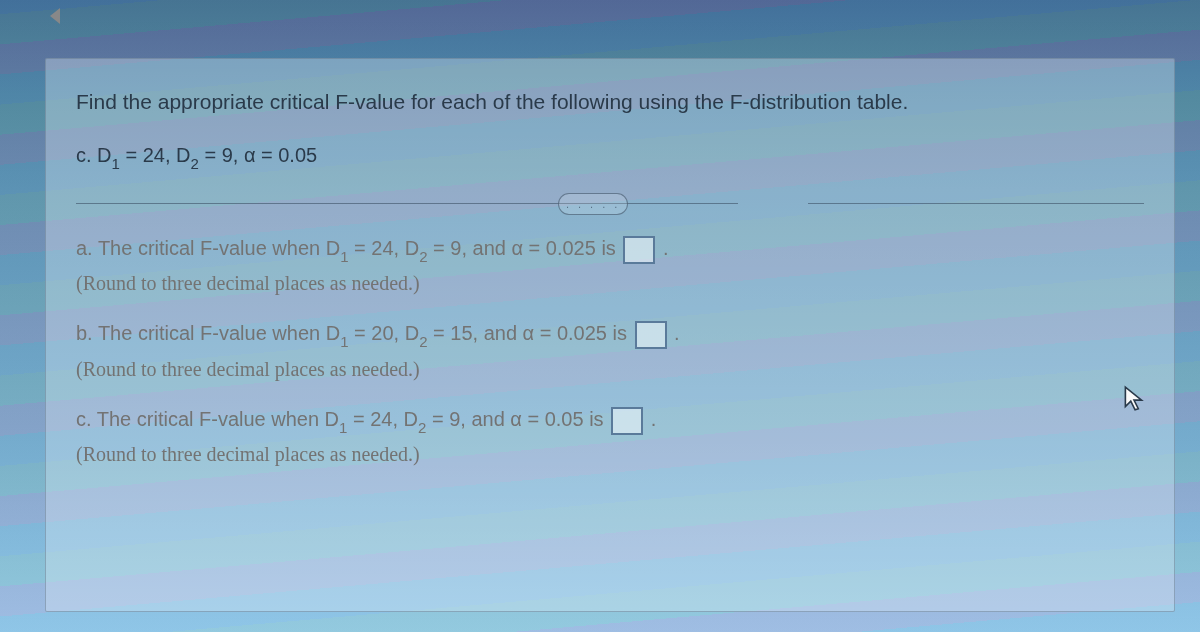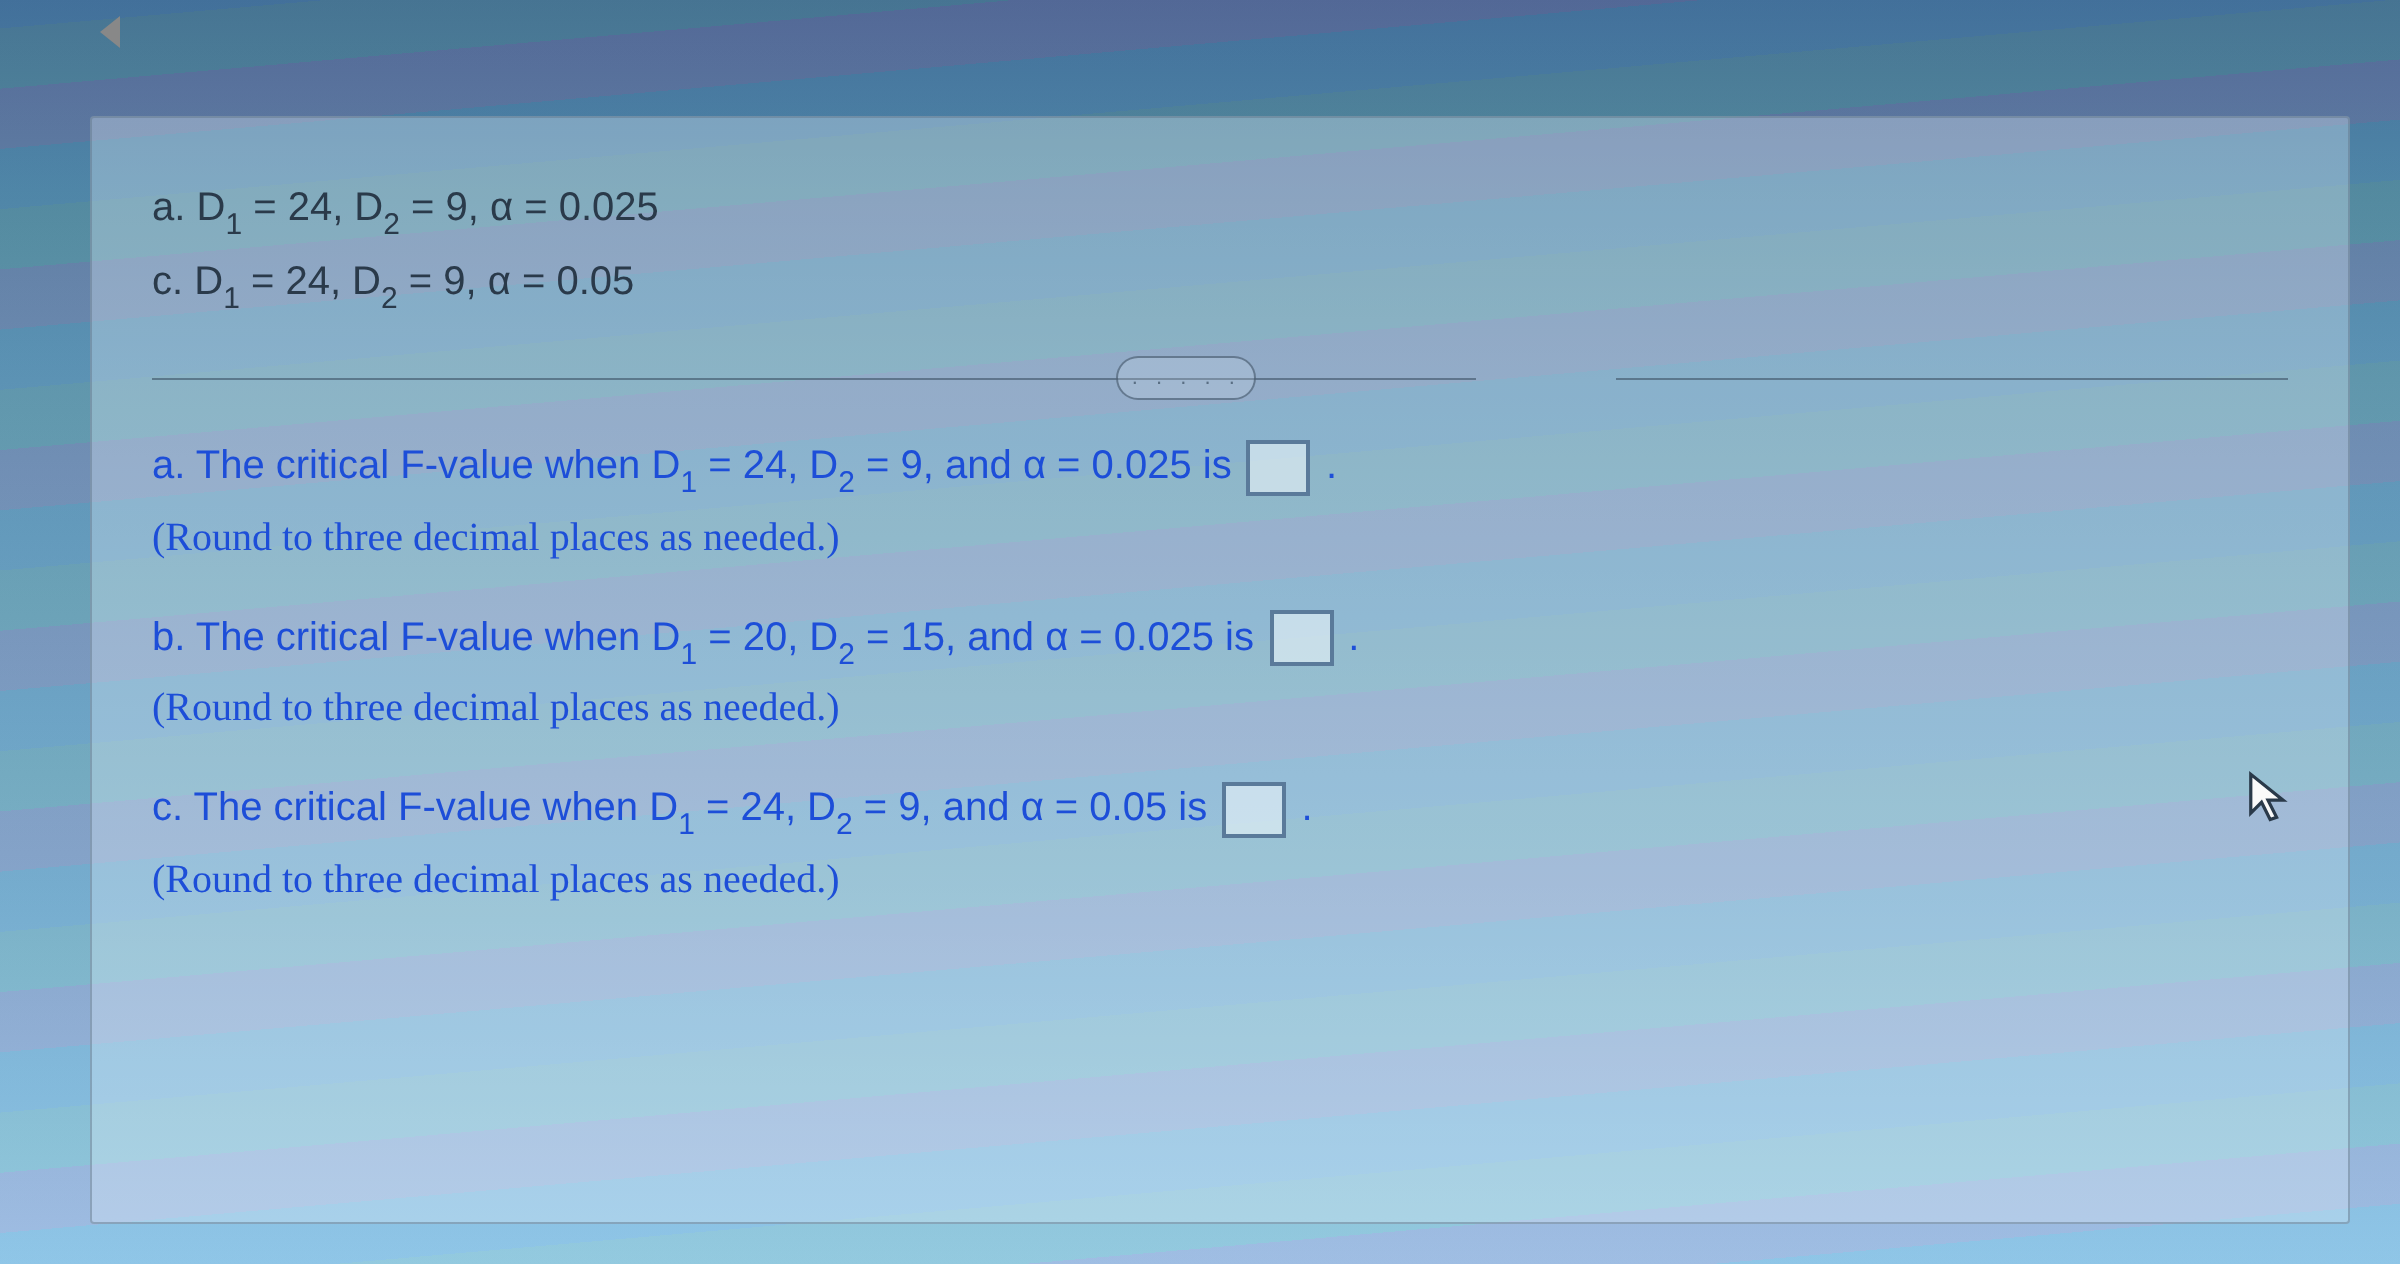--- a/index.html
+++ b/index.html
@@ -101,21 +101,21 @@
       right: 180px;
     }
     .divider-line.left {
       flex: 0 0 62%;
     }
     .divider-line.right {
       flex: 1;
     }
     .answer-block {
       font-size: 20px;
-      color: #1d4ed8;
+      color: #737373;
       line-height: 1.5;
       margin-bottom: 20px;
     }
     .answer-line {
       display: inline;
     }
     .input-box {
       display: inline-block;
       width: 32px;
       height: 28px;
@@ -144,23 +144,23 @@
   </style>
 </head>
 <body>
 
 <div class="moire-overlay"></div>
 
 <div class="back-arrow"></div>
 
 <div class="content-panel">
 
+  <div class="question-prompt">Find the appropriate critical F-value for each of the following using the F-distribution table.</div>
 
   <div class="param-list">
-    <div>a. D<span class="sub">1</span> = 24, D<span class="sub">2</span> = 9, α = 0.025</div>
     <div>c. D<span class="sub">1</span> = 24, D<span class="sub">2</span> = 9, α = 0.05</div>
   </div>
 
   <div class="divider-row">
     <div class="divider-line left"></div>
     <div class="divider-pill">. . . . .</div>
     <div class="divider-line right"></div>
   </div>
 
   <div class="answer-block">

